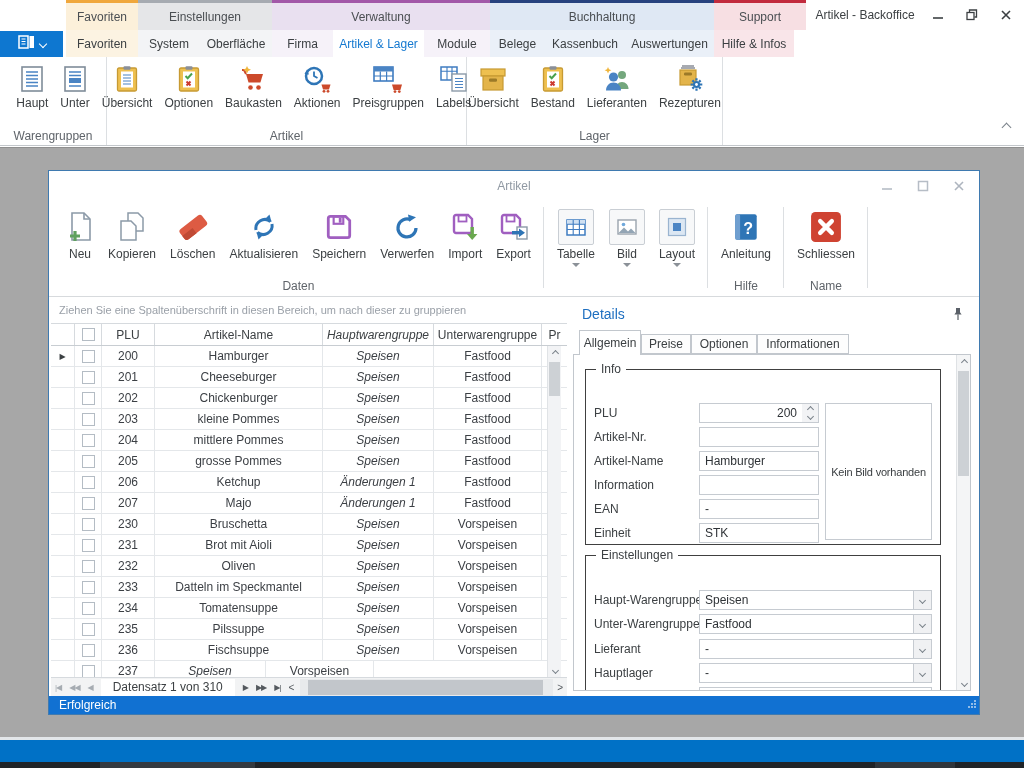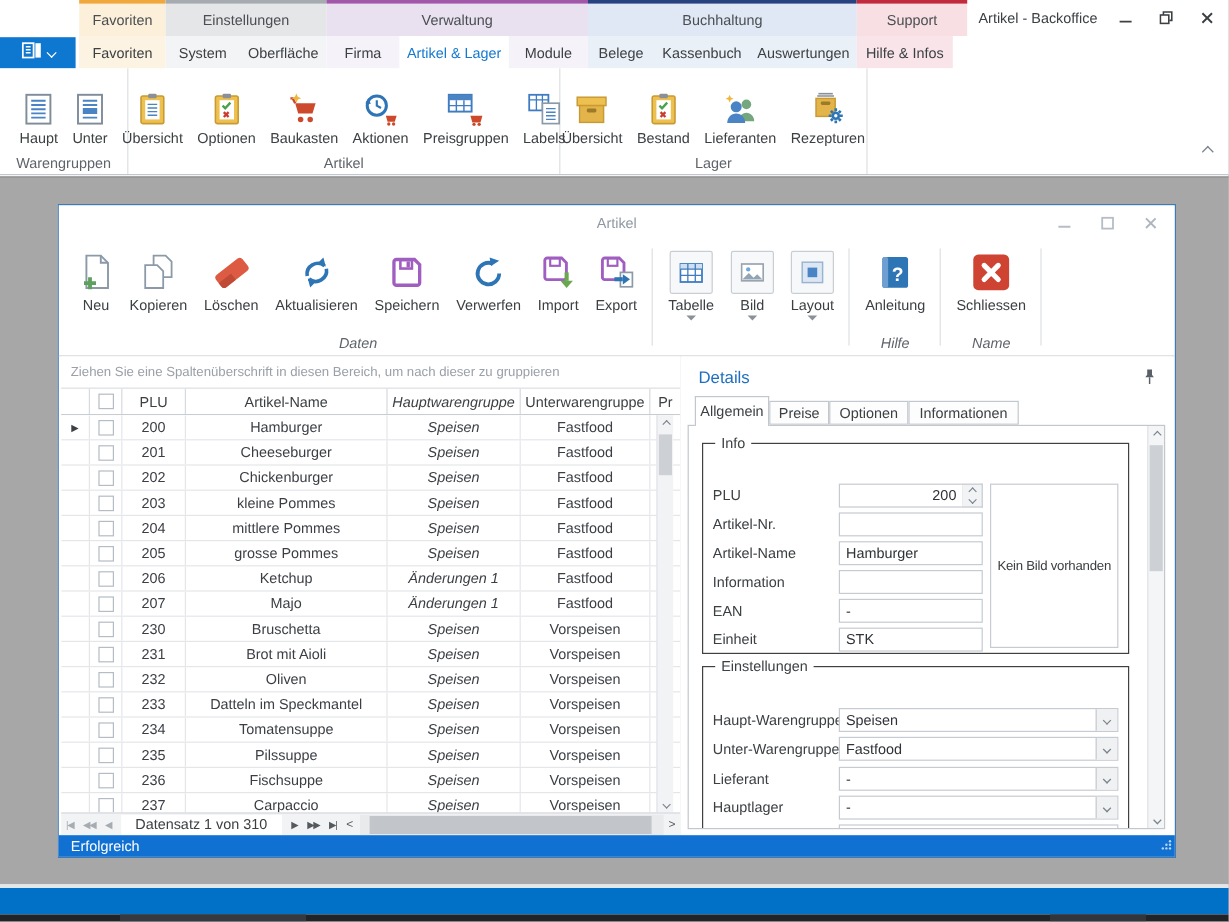--- a/index.html
+++ b/index.html
@@ -25,21 +25,21 @@
               display:flex;align-items:center;justify-content:center;gap:5px;cursor:default;}
   .win-title{position:absolute;left:800px;top:0;width:130px;height:30px;display:flex;align-items:center;
              justify-content:center;font-size:12px;color:#3c4043;}
   .win-controls{position:absolute;right:8px;top:6px;display:flex;gap:14px;align-items:center;}
   .wbtn{width:20px;height:18px;display:flex;align-items:center;justify-content:center;}
 
   
   .ribbon{position:absolute;left:0;top:57px;width:1024px;height:89px;background:#fff;
           border-bottom:1px solid #c3c7cb;display:flex;box-sizing:border-box;}
   .rib-group{position:relative;height:100%;border-right:1px solid #dcdfe2;box-sizing:border-box;
-             display:flex;align-items:flex-start;justify-content:center;padding-top:15px;}
+             display:flex;align-items:flex-start;justify-content:center;padding-top:3px;}
   .rbtns{display:flex;}
   .rbtn{display:flex;flex-direction:column;align-items:center;padding:0 6px;font-size:12px;color:#3c4043;}
   .ricon{height:33px;display:flex;align-items:flex-end;justify-content:center;margin-bottom:3px;}
   .glabel{position:absolute;bottom:2px;left:0;right:0;text-align:center;font-size:12px;color:#5f646a;}
   .rib-collapse{position:absolute;right:14px;bottom:10px;}
 
   
   .chv{display:inline-block;width:6px;height:6px;border-right:1.5px solid #7a828a;
        border-bottom:1.5px solid #7a828a;}
   .chv.up{transform:rotate(-135deg);}
@@ -63,21 +63,21 @@
                   justify-content:center;font-size:12px;color:#9099a3;}
   .dlg-controls{position:absolute;right:10px;top:6px;display:flex;gap:16px;align-items:center;}
   .dlg-toolbar{position:absolute;left:0;top:30px;width:100%;height:96px;border-bottom:1px solid #d7dadd;
                box-sizing:border-box;display:flex;}
   .tgroup{position:relative;display:flex;flex-direction:column;align-items:center;height:100%;
           padding:6px 8px 0;box-sizing:border-box;}
   .tgroup::after{content:"";position:absolute;right:0;top:6px;bottom:8px;width:1px;background:#dcdfe2;}
   .tbtns{display:flex;align-items:flex-start;gap:4px;}
   .tbtn{display:flex;flex-direction:column;align-items:center;font-size:12px;color:#3c4043;padding:0 5px;}
   .ticon{height:40px;display:flex;align-items:center;justify-content:center;}
-  .tglabel{margin-top:auto;padding-bottom:3px;font-size:12px;color:#5f646a;font-style:italic;}
+  .tglabel{margin-top:auto;padding-bottom:3px;font-size:12px;color:#5f646a;}
   .boxed{width:36px;height:36px;border:1px solid #c9ced4;background:#f7f8f9;border-radius:2px;
          display:flex;align-items:center;justify-content:center;box-sizing:border-box;}
   .dcaret{width:0;height:0;border-left:4px solid transparent;border-right:4px solid transparent;
           border-top:4px solid #8b9198;margin-top:2px;}
 
   
   .grid-area{position:absolute;left:2px;top:126px;width:516px;height:399px;border-right:1px solid #c0c5ca;
              box-sizing:content-box;}
   .hintbar{height:27px;border-bottom:1px solid #d6dade;display:flex;align-items:center;padding-left:8px;
            font-size:11px;color:#9aa0a8;background:#fff;box-sizing:border-box;}
@@ -775,21 +775,20 @@
   </div>
 
   <div class="grow">
     <div class="gcell c-ind">
               <span class="ind-arrow"></span>
             </div>
     <div class="gcell c-cb">
               <span class="cb"></span>
             </div>
     <div class="gcell c-plu val">237</div>
-    <div class="gcell c-name val">Carpaccio</div>
     <div class="gcell c-hw val">Speisen</div>
     <div class="gcell c-uw val">Vorspeisen</div>
     <div class="gcell c-pr"></div>
   </div>
 </div>
       <div class="vscroll">
         <span class="sarrow" style="top:3px">
             <i class="chv up tiny"></i>
           </span>
         <div class="sthumb" style="top:16px;height:34px"></div>

